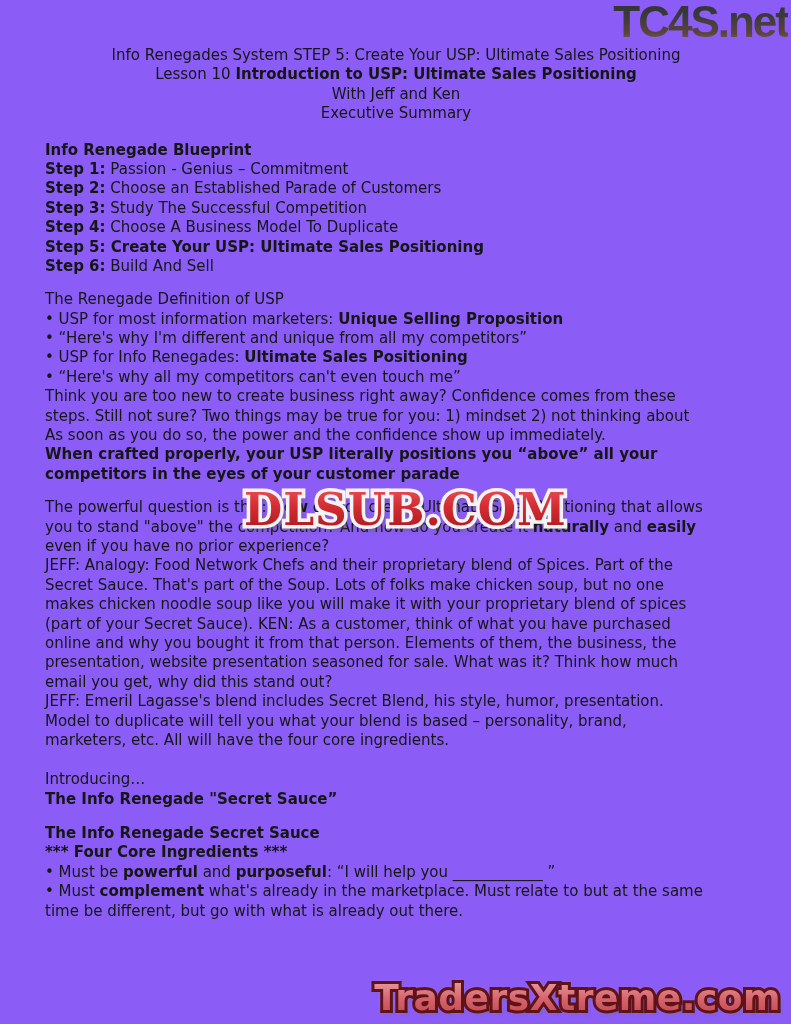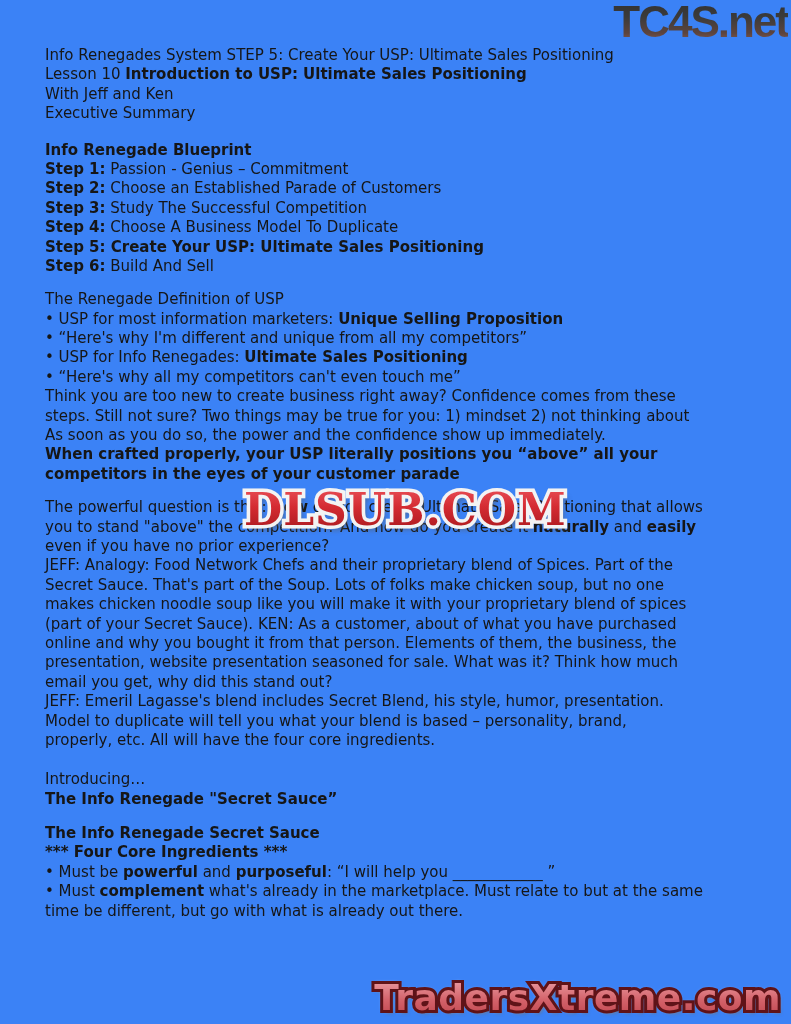--- a/index.html
+++ b/index.html
@@ -1,39 +1,39 @@
 <!DOCTYPE html>
 <html><head>
 <meta charset="utf-8">
 <style>
   html, body { margin: 0; padding: 0; background: #ffffff; }
   .page {
     position: relative;
     width: 791px;
     height: 1024px;
-    background: #3b82f6;
+    background: #8b5cf6;
     overflow: hidden;
     font-family: "DejaVu Sans", "Liberation Sans", sans-serif;
     color: #161616;
   }
   #doc {
     position: absolute;
     top: 0; left: 0;
     width: 791px;
     padding: 46px 44px 0 45px;
     box-sizing: border-box;
   }
   .line {
     white-space: pre;
     font-size: 15px;
     line-height: 19.4px;
     height: 19.4px;
   }
   .b { font-weight: bold; }
-  .block.center .line { text-align: left; }
+  .block.center .line { text-align: center; }
   #block-blueprint   { margin-top: 17px; }
   #block-definition  { margin-top: 14px; }
   #block-powerful    { margin-top: 14px; }
   #block-jeff        { }
   #block-introducing { margin-top: 20px; }
   #block-sauce       { margin-top: 15px; }
 
   
   .wm { position: absolute; font-weight: bold; white-space: nowrap; z-index: 5; }
   .wm .outline { position: absolute; left: 0; top: 0; }
@@ -123,27 +123,27 @@
       </div>
       <div class="block" id="block-powerful">
         <div class="line"><span>The powerful question is this: </span><span class="b">How</span><span> do you create Ultimate Sales Positioning that allows</span></div>
         <div class="line"><span>you to stand "above" the competition? And how do you create it </span><span class="b">naturally</span><span> and </span><span class="b">easily</span></div>
         <div class="line"><span>even if you have no prior experience?</span></div>
       </div>
       <div class="block" id="block-jeff">
         <div class="line"><span>JEFF: Analogy: Food Network Chefs and their proprietary blend of Spices. Part of the</span></div>
         <div class="line"><span>Secret Sauce. That's part of the Soup. Lots of folks make chicken soup, but no one</span></div>
         <div class="line"><span>makes chicken noodle soup like you will make it with your proprietary blend of spices</span></div>
-        <div class="line"><span>(part of your Secret Sauce). KEN: As a customer, about of what you have purchased</span></div>
+        <div class="line"><span>(part of your Secret Sauce). KEN: As a customer, think of what you have purchased</span></div>
         <div class="line"><span>online and why you bought it from that person. Elements of them, the business, the</span></div>
         <div class="line"><span>presentation, website presentation seasoned for sale. What was it? Think how much</span></div>
         <div class="line"><span>email you get, why did this stand out?</span></div>
         <div class="line"><span>JEFF: Emeril Lagasse's blend includes Secret Blend, his style, humor, presentation.</span></div>
         <div class="line"><span>Model to duplicate will tell you what your blend is based – personality, brand,</span></div>
-        <div class="line"><span>properly, etc. All will have the four core ingredients.</span></div>
+        <div class="line"><span>marketers, etc. All will have the four core ingredients.</span></div>
       </div>
       <div class="block" id="block-introducing">
         <div class="line"><span>Introducing…</span></div>
         <div class="line"><span class="b">The Info Renegade "Secret Sauce”</span></div>
       </div>
       <div class="block" id="block-sauce">
         <div class="line"><span class="b">The Info Renegade Secret Sauce</span></div>
         <div class="line"><span class="b">*** Four Core Ingredients ***</span></div>
         <div class="line"><span>• Must be </span><span class="b">powerful</span><span> and </span><span class="b">purposeful</span><span>: “I will help you ____________ ”</span></div>
         <div class="line"><span>• Must </span><span class="b">complement</span><span> what's already in the marketplace. Must relate to but at the same</span></div>

